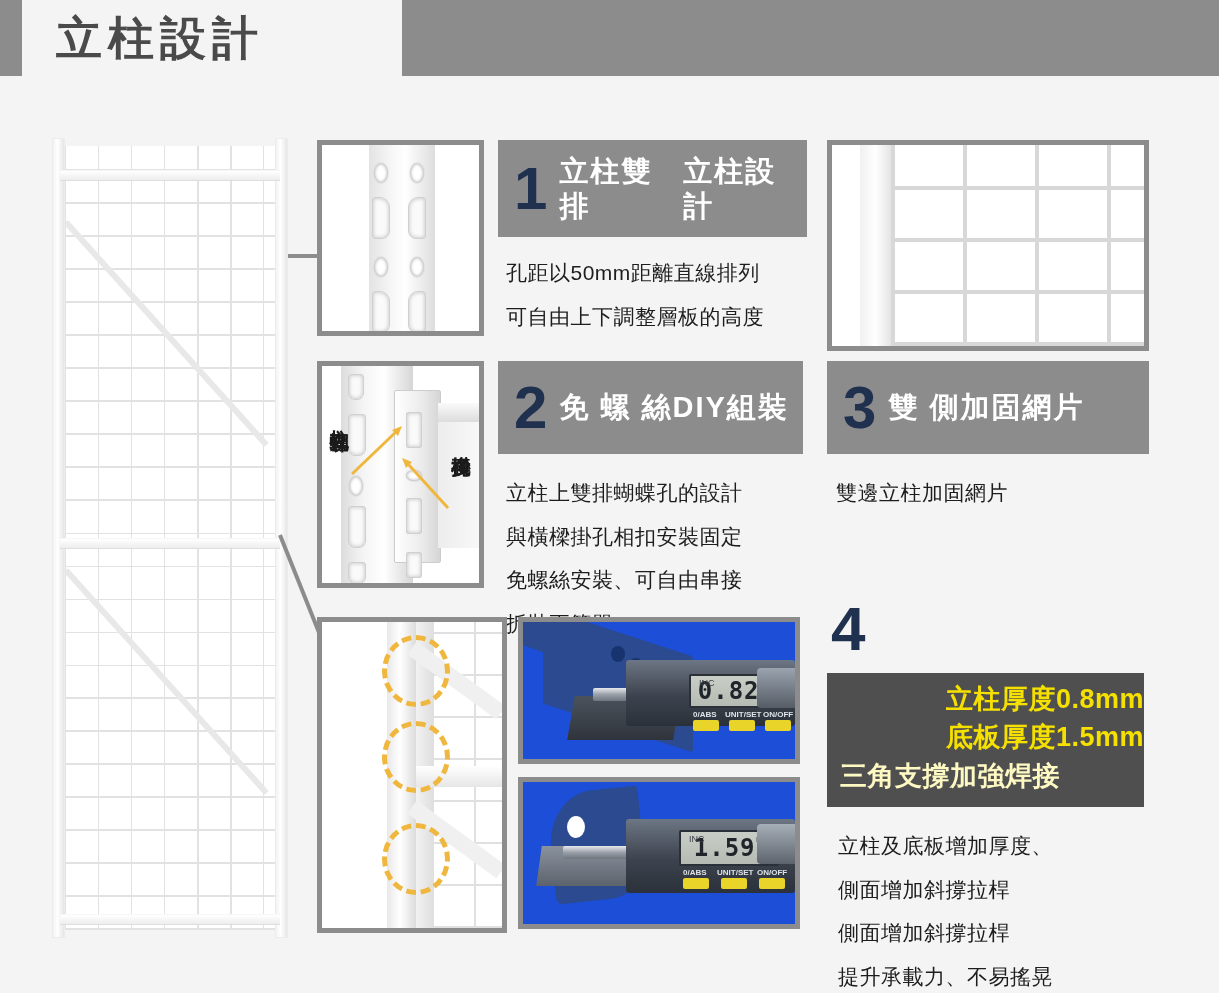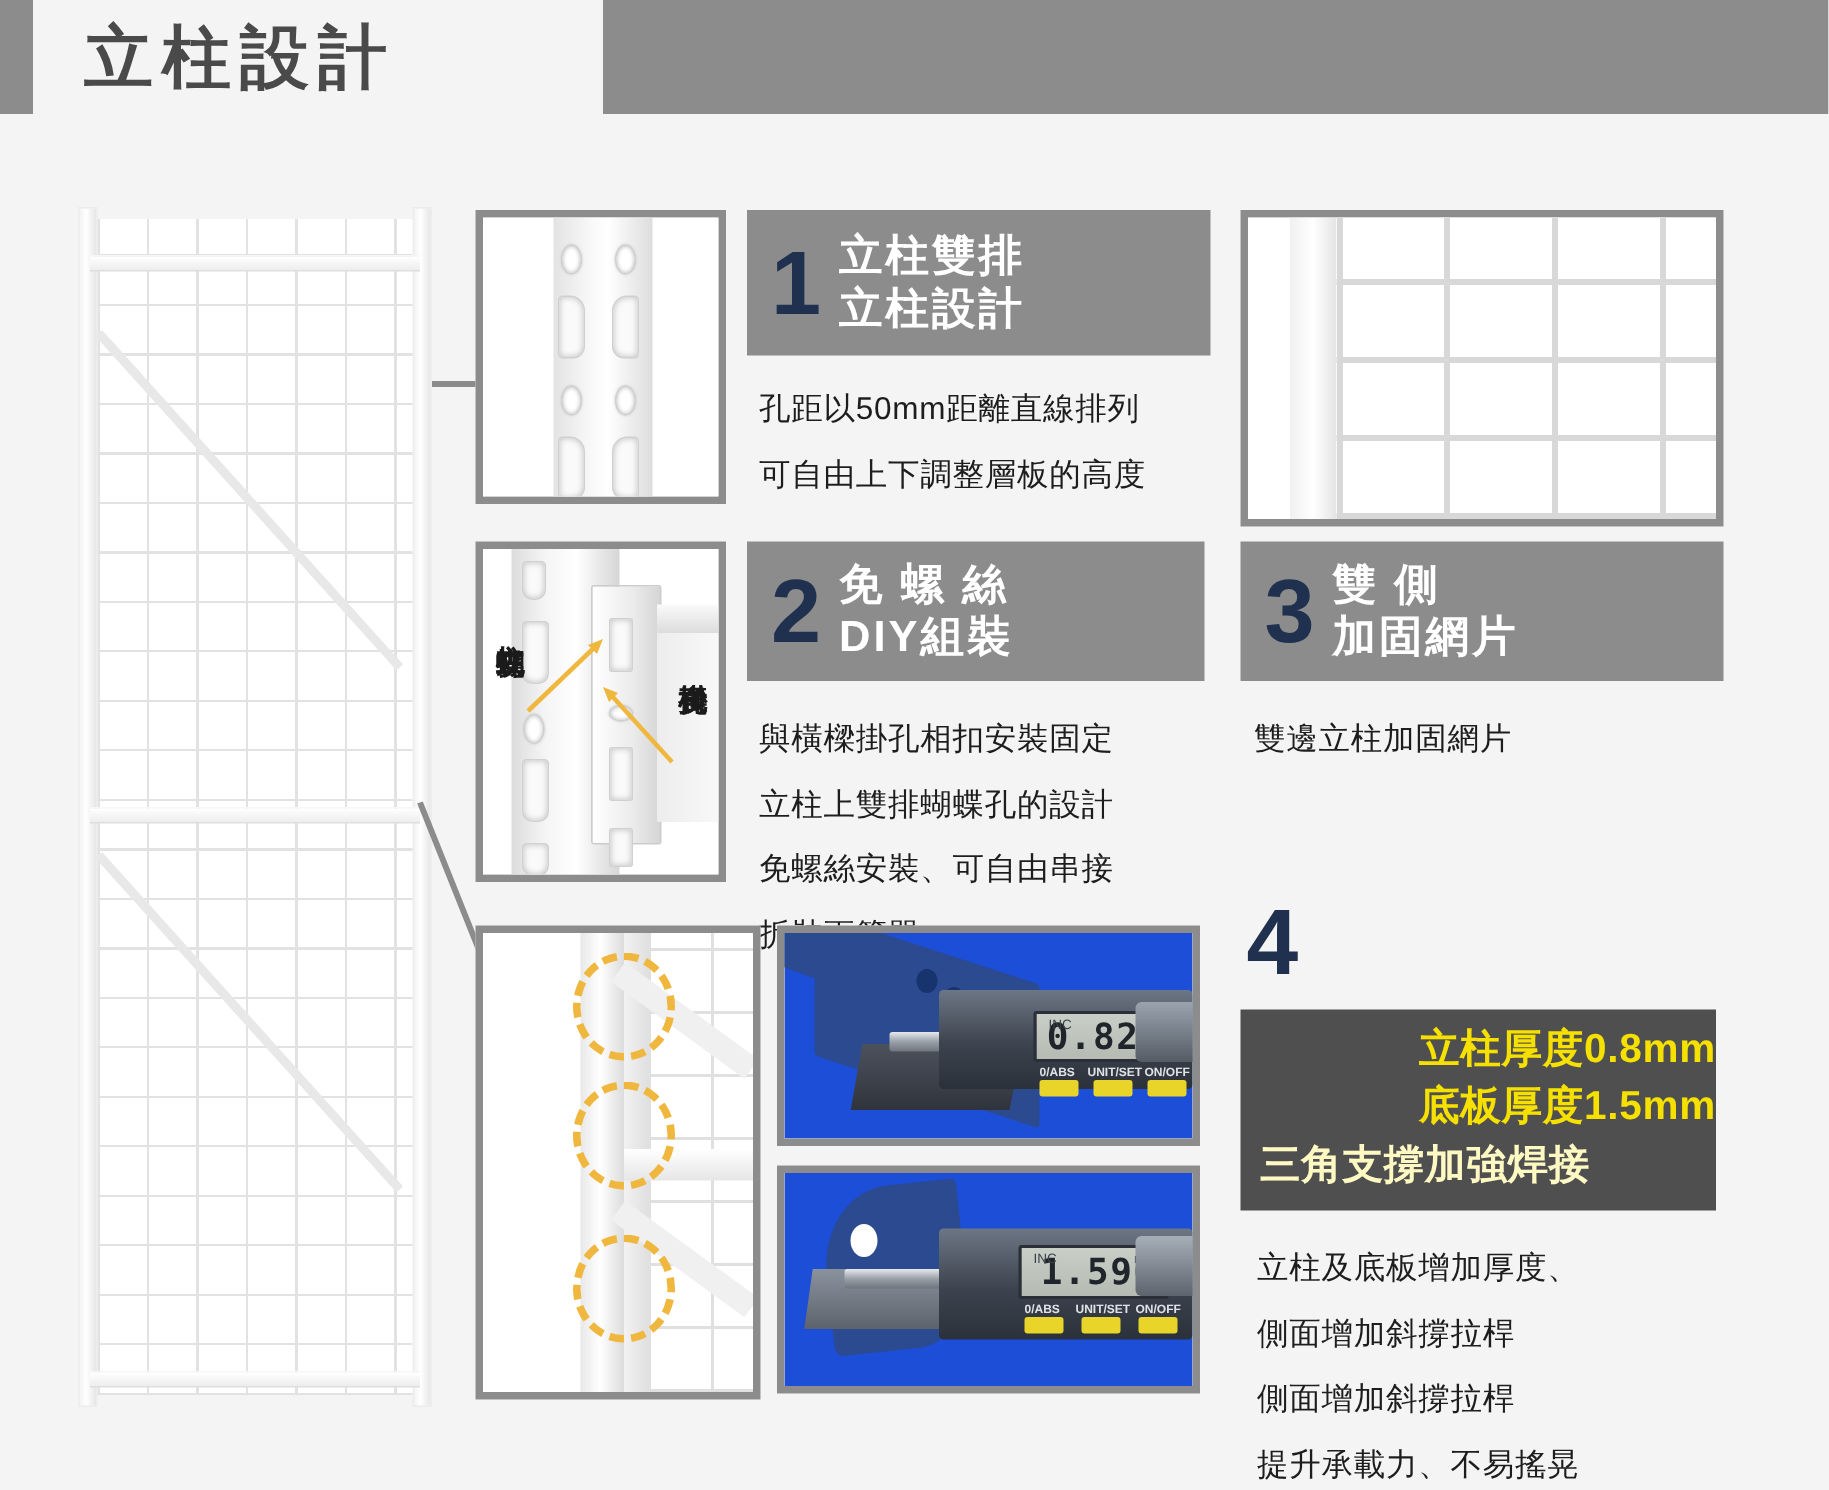--- a/index.html
+++ b/index.html
@@ -38,21 +38,21 @@
   .banner {
     position: absolute;
     background: #8c8c8c;
     display: flex; align-items: center;
     padding-left: 16px;
   }
   .banner-number {
     font-size: 60px; font-weight: bold; color: #20304f;
     line-height: 1; margin-right: 12px;
   }
-  .banner-titles { display: flex; flex-direction: column; justify-content: center; }
+  .banner-titles { display: flex; flex-direction: row; justify-content: center; }
   .banner-line {
     font-size: 29px; font-weight: bold; color: #ffffff;
     line-height: 1.18; letter-spacing: 2px;
   }
 
   
   .desc {
     position: absolute;
     font-size: 21px; color: #1d1d1d; line-height: 1.5;
     letter-spacing: 0.5px;
@@ -311,22 +311,22 @@
 
 <div class="banner" style="left:498px; top:361px; width:305px; height:93px;">
   <div class="banner-number">2</div>
   <div class="banner-titles">
     <div class="banner-line">免 螺 絲</div>
     <div class="banner-line">DIY組裝</div>
   </div>
 </div>
 
 <div class="desc" style="left:506px; top:465px;">
+  <div>立柱上雙排蝴蝶孔的設計</div>
   <div>與橫樑掛孔相扣安裝固定</div>
-  <div>立柱上雙排蝴蝶孔的設計</div>
   <div>免螺絲安裝、可自由串接</div>
   <div>拆裝更簡單</div>
 </div>
 
 <div class="banner" style="left:827px; top:361px; width:322px; height:93px;">
   <div class="banner-number">3</div>
   <div class="banner-titles">
     <div class="banner-line">雙 側</div>
     <div class="banner-line">加固網片</div>
   </div>

